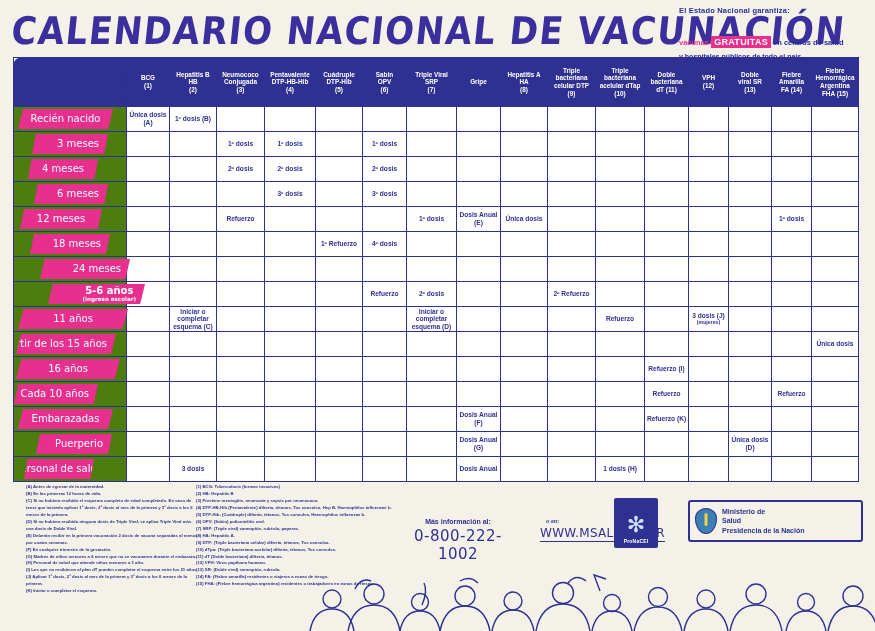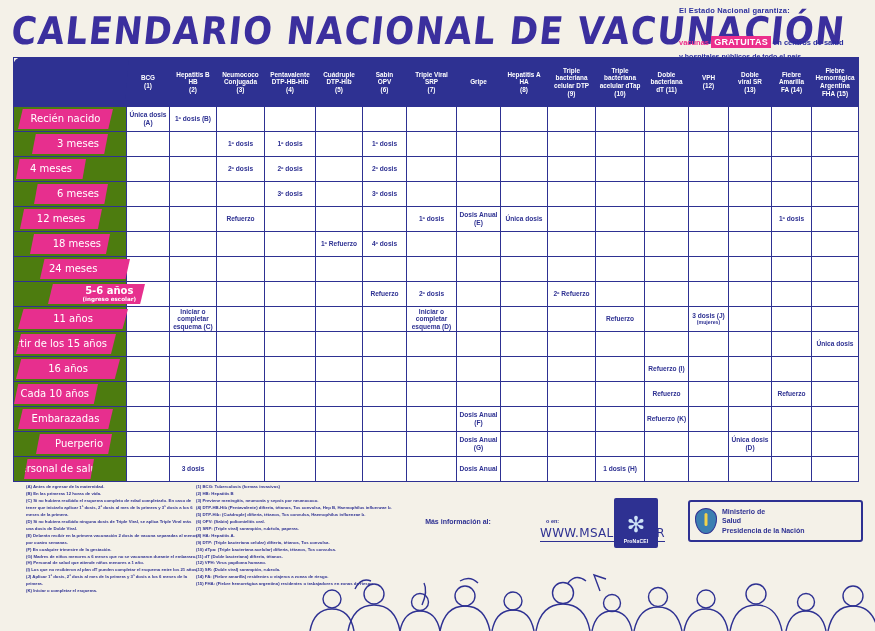--- a/index.html
+++ b/index.html
@@ -289,21 +289,21 @@
             <td class="dc blank"></td>
             <td class="dc blank"></td>
             <td class="dc blank"></td>
             <td class="dc blank"></td>
             <td class="dc blank"></td>
             <td class="dc blank"></td>
             <td class="dc blank"></td>
           </tr>
           <tr>
             <td class="agecell">
-              <div class="agetag" style="left: 2px; width: 70px; clip-path: polygon(5% 0px, 100% 0px, 95% 100%, 0% 100%); padding-left: 9px; padding-right: 9px; justify-content: center;">
+              <div class="agetag" style="left: 14px; width: 70px; clip-path: polygon(5% 0px, 100% 0px, 95% 100%, 0% 100%); padding-left: 9px; padding-right: 9px; justify-content: center;">
                 <div><span class="main">4 meses</span></div>
               </div>
             </td>
             <td class="dc blank"></td>
             <td class="dc blank"></td>
             <td class="dc">
               <div>2º dosis</div>
             </td>
             <td class="dc">
               <div>2º dosis</div>
@@ -405,21 +405,21 @@
             <td class="dc blank"></td>
             <td class="dc blank"></td>
             <td class="dc blank"></td>
             <td class="dc blank"></td>
             <td class="dc blank"></td>
             <td class="dc blank"></td>
             <td class="dc blank"></td>
           </tr>
           <tr>
             <td class="agecell">
-              <div class="agetag" style="left: 26px; width: 90px; clip-path: polygon(5% 0px, 100% 0px, 95% 100%, 0% 100%); padding-left: 9px; padding-right: 9px; justify-content: flex-start;">
+              <div class="agetag" style="left: 26px; width: 90px; clip-path: polygon(5% 0px, 100% 0px, 95% 100%, 0% 100%); padding-left: 9px; padding-right: 9px; justify-content: flex-end;">
                 <div><span class="main">24 meses</span></div>
               </div>
             </td>
             <td class="dc blank"></td>
             <td class="dc blank"></td>
             <td class="dc blank"></td>
             <td class="dc blank"></td>
             <td class="dc blank"></td>
             <td class="dc blank"></td>
             <td class="dc blank"></td>
@@ -684,20 +684,21 @@
       <p>(10) dTpa: (Triple bacteriana acelular) difteria, tétanos, Tos convulsa.</p>
       <p>(11) dT (Doble bacteriana) difteria, tétanos.</p>
       <p>(12) VPH: Virus papiloma humano.</p>
       <p>(13) SR: (Doble viral) sarampión, rubeola.</p>
       <p>(14) FA: (Fiebre amarilla) residentes o viajeros a zonas de riesgo.</p>
       <p>(15) FHA: (Fiebre hemorrágica argentina) residentes o trabajadores en zonas de riesgo.</p>
     </div>
 
   <div class="contact">
     <div class="c-lbl" style="width:100px">Más información al:</div>
+    <div class="c-phone" style="width:100px">0-800-222-1002</div>
     <div class="c-or">o en:</div>
     <div class="c-web">WWW.MSAL.GOV.AR</div>
   </div>
 
   <div class="logo-pronacei">
     <div class="flower">✻</div>
     <div class="lbl">ProNaCEI</div>
   </div>
 
   <div class="logo-msal">

